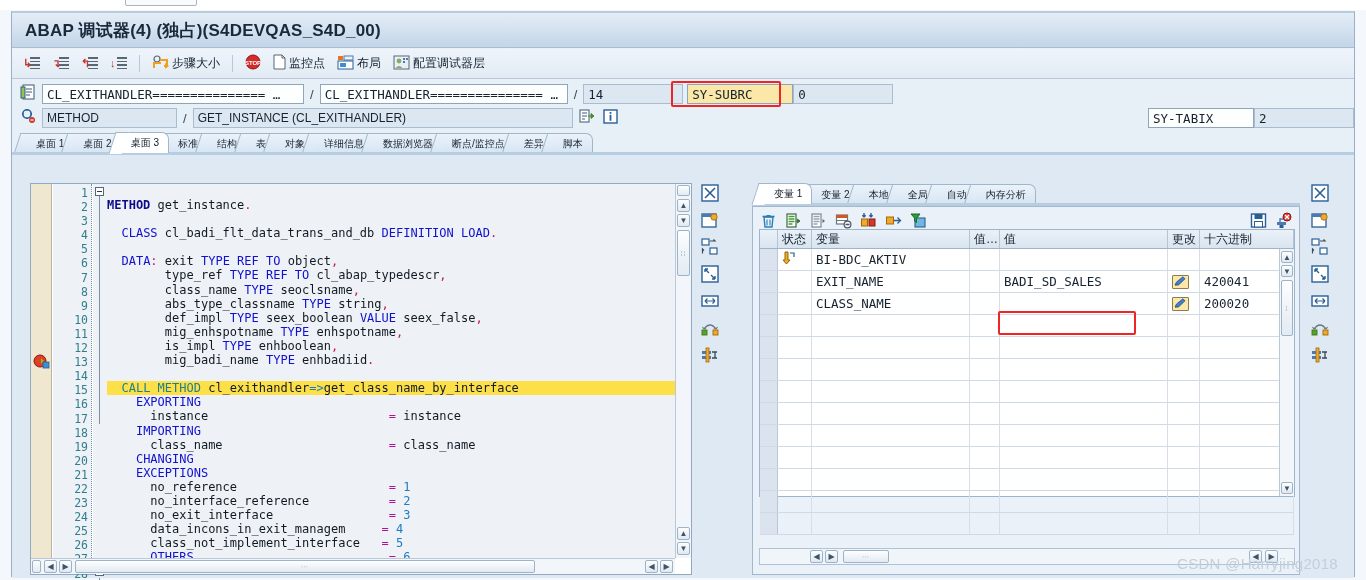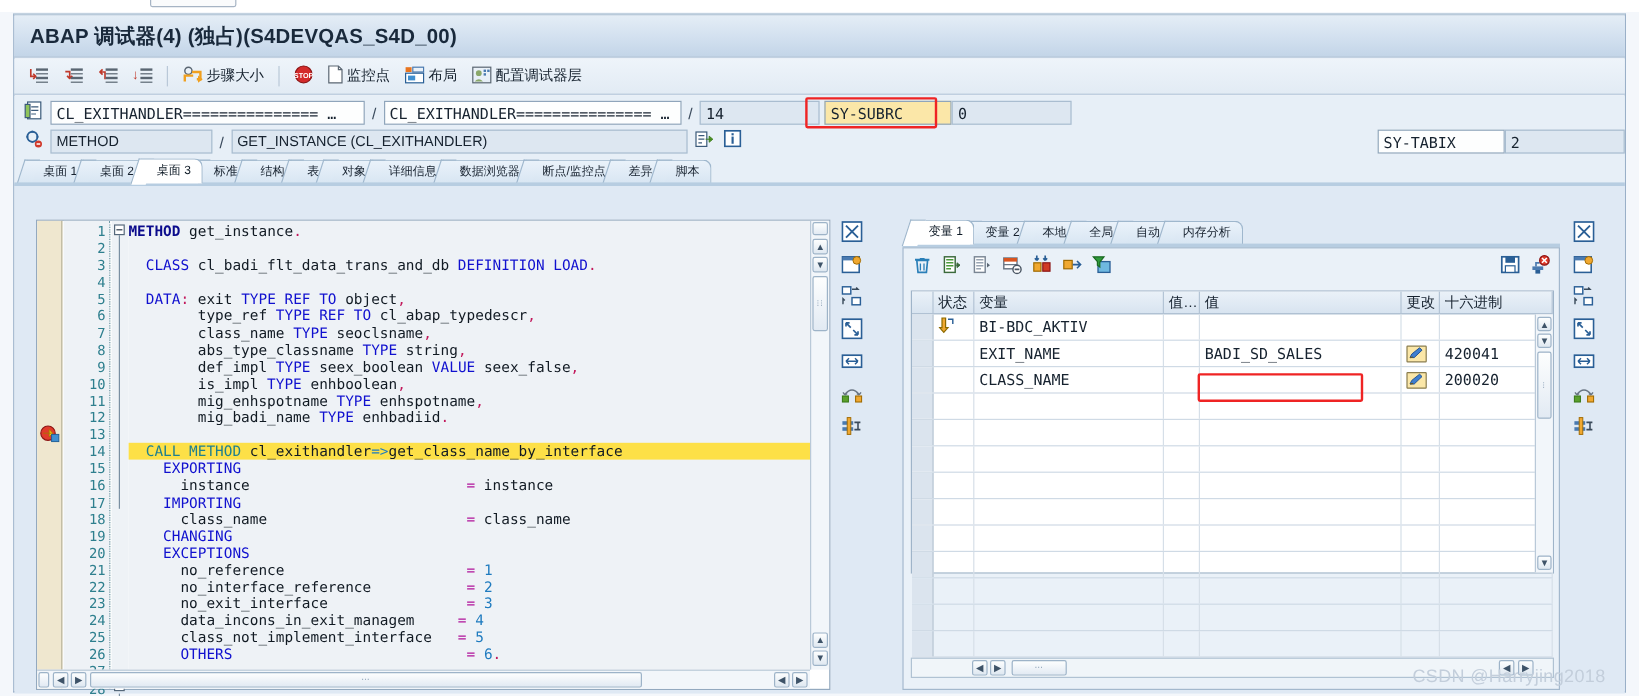--- a/index.html
+++ b/index.html
@@ -180,21 +180,21 @@
   }
   .fold-box{
     position:absolute; width:9px; height:9px; border:1px solid #55687b;
     background:#ffffff; left:2px;
   }
   .fold-box::before{
     content:""; position:absolute; left:1px; top:3px; width:5px; height:1px; background:#2b3a4a;
   }
   .code-area {
     position:absolute; left:76px; top:0; right:16px; bottom:16px;
-    background:#eef2f6; overflow:hidden; padding-top:2px;
+    background:#eef2f6; overflow:hidden; padding-top:14px;
   }
   .cl {
     height:14.1px; line-height:14.1px; white-space:pre;
     font-family:"DejaVu Sans Mono", monospace; font-size:12px; color:#111a23;
   }
   .cl.cur { background:#fde047; }
   .k { color:#1010cf; }         
   .kb{ color:#0b0b8c; font-weight:bold; }
   .t { color:#1e7f8f; }         
   .p { color:#b0139a; }         
@@ -246,22 +246,22 @@
     background:#eaf1f8; border:1px solid #a3b8cd;
   }
   .var-toolbar {
     position:absolute; left:0; top:0; width:100%; height:27px;
     display:flex; align-items:center; padding:0 6px; gap:6px;
   }
   .var-tb-ico { width:19px; height:19px; display:flex; align-items:center; justify-content:center; }
   .var-tb-spacer { flex:1; }
 
   .grid {
-    position:absolute; left:6px; top:35px;
-    width:536px; height:236px;
+    position:absolute; left:6px; top:22px;
+    width:536px; height:268px;
     background:#ffffff; border:1px solid #9fb4c9;
   }
   .grid-head {
     display:flex; height:19px;
     background:linear-gradient(180deg,#eaf1f8,#d8e4f0);
     border-bottom:1px solid #9fb4c9;
     font-size:12px; color:#16222f;
   }
   .gh {
     display:flex; align-items:center; padding-left:4px;
@@ -544,22 +544,22 @@
         <div class="code-area" id="code-lines">
             <div class="cl"><span class="kb">METHOD</span><span> get_instance</span><span class="d">.</span></div>
             <div class="cl">&nbsp;</div>
             <div class="cl"><span>  </span><span class="k">CLASS</span><span> cl_badi_flt_data_trans_and_db </span><span class="k">DEFINITION LOAD</span><span class="d">.</span></div>
             <div class="cl">&nbsp;</div>
             <div class="cl"><span>  </span><span class="k">DATA</span><span class="d">:</span><span> exit </span><span class="k">TYPE REF TO</span><span> object</span><span class="d">,</span></div>
             <div class="cl"><span>        type_ref </span><span class="k">TYPE REF TO</span><span> cl_abap_typedescr</span><span class="d">,</span></div>
             <div class="cl"><span>        class_name </span><span class="k">TYPE</span><span> seoclsname</span><span class="d">,</span></div>
             <div class="cl"><span>        abs_type_classname </span><span class="k">TYPE</span><span> string</span><span class="d">,</span></div>
             <div class="cl"><span>        def_impl </span><span class="k">TYPE</span><span> seex_boolean </span><span class="k">VALUE</span><span> seex_false</span><span class="d">,</span></div>
+            <div class="cl"><span>        mig_enhspotname </span><span class="k">TYPE</span><span> enhspotname</span><span class="d">,</span></div>
             <div class="cl"><span>        is_impl </span><span class="k">TYPE</span><span> enhboolean</span><span class="d">,</span></div>
-            <div class="cl"><span>        mig_enhspotname </span><span class="k">TYPE</span><span> enhspotname</span><span class="d">,</span></div>
             <div class="cl"><span>        mig_badi_name </span><span class="k">TYPE</span><span> enhbadiid</span><span class="d">.</span></div>
             <div class="cl">&nbsp;</div>
             <div class="cl cur"><span>  </span><span class="t">CALL METHOD</span><span> cl_exithandler</span><span class="n">=&gt;</span><span>get_class_name_by_interface</span></div>
             <div class="cl"><span>    </span><span class="k">EXPORTING</span></div>
             <div class="cl"><span>      instance                         </span><span class="p">=</span><span> instance</span></div>
             <div class="cl"><span>    </span><span class="k">IMPORTING</span></div>
             <div class="cl"><span>      class_name                       </span><span class="p">=</span><span> class_name</span></div>
             <div class="cl"><span>    </span><span class="k">CHANGING</span></div>
             <div class="cl"><span>    </span><span class="k">EXCEPTIONS</span></div>
             <div class="cl"><span>      no_reference                     </span><span class="p">=</span><span> </span><span class="n">1</span></div>

